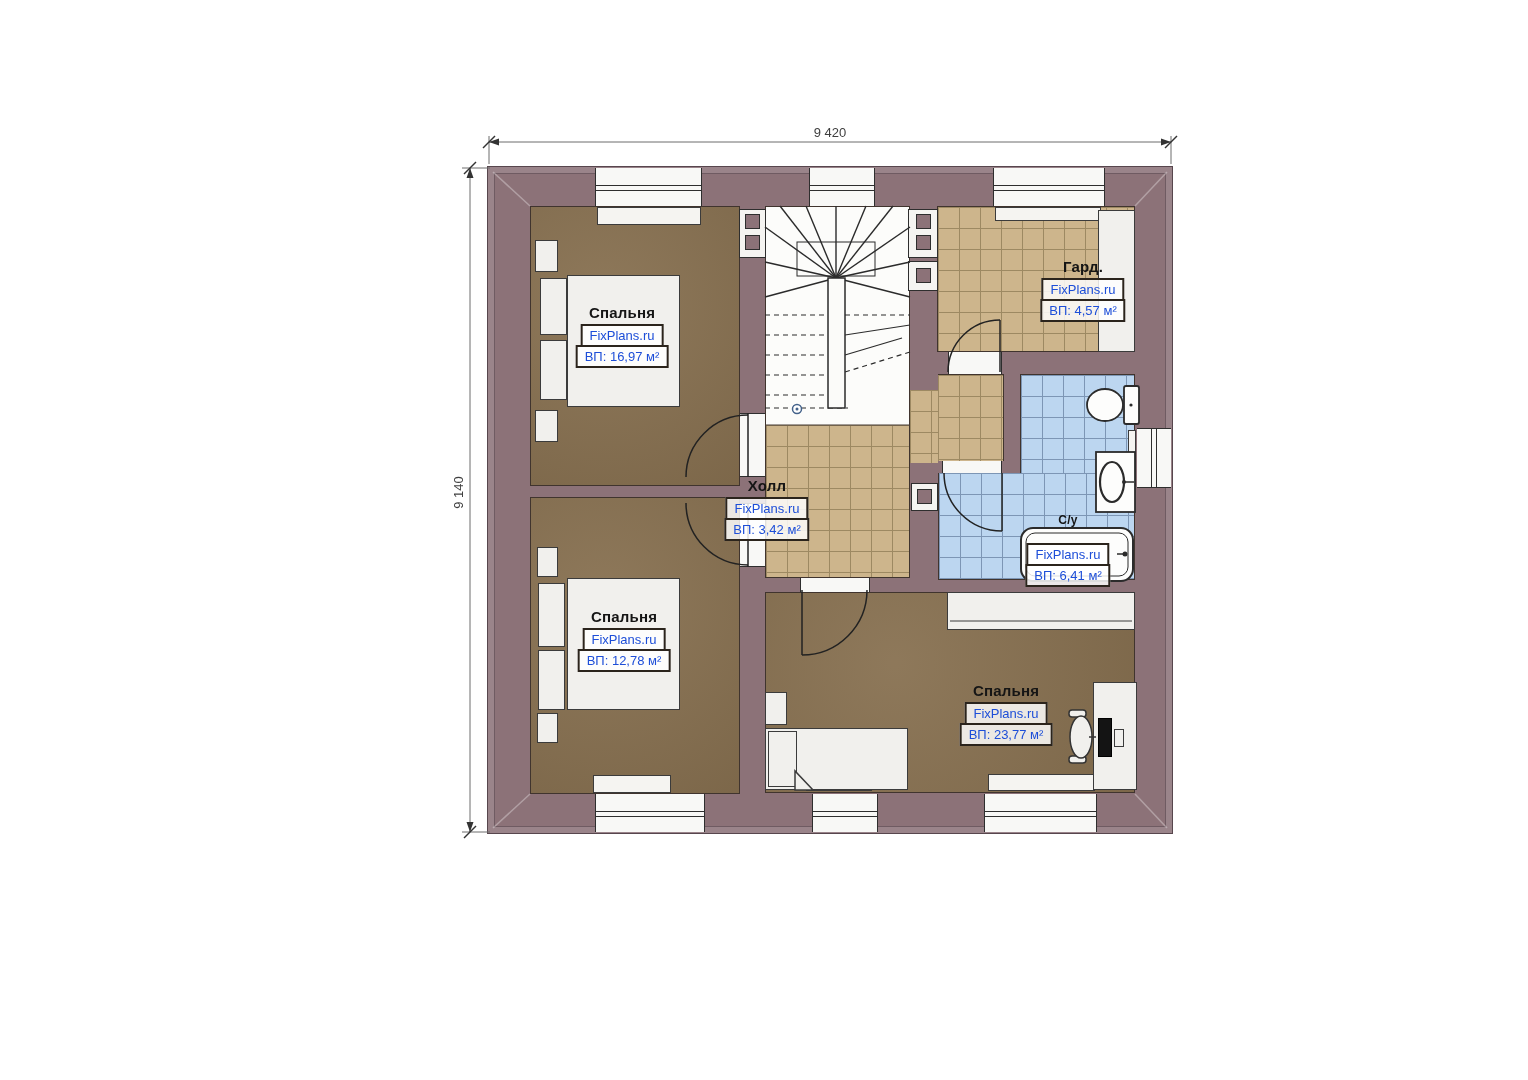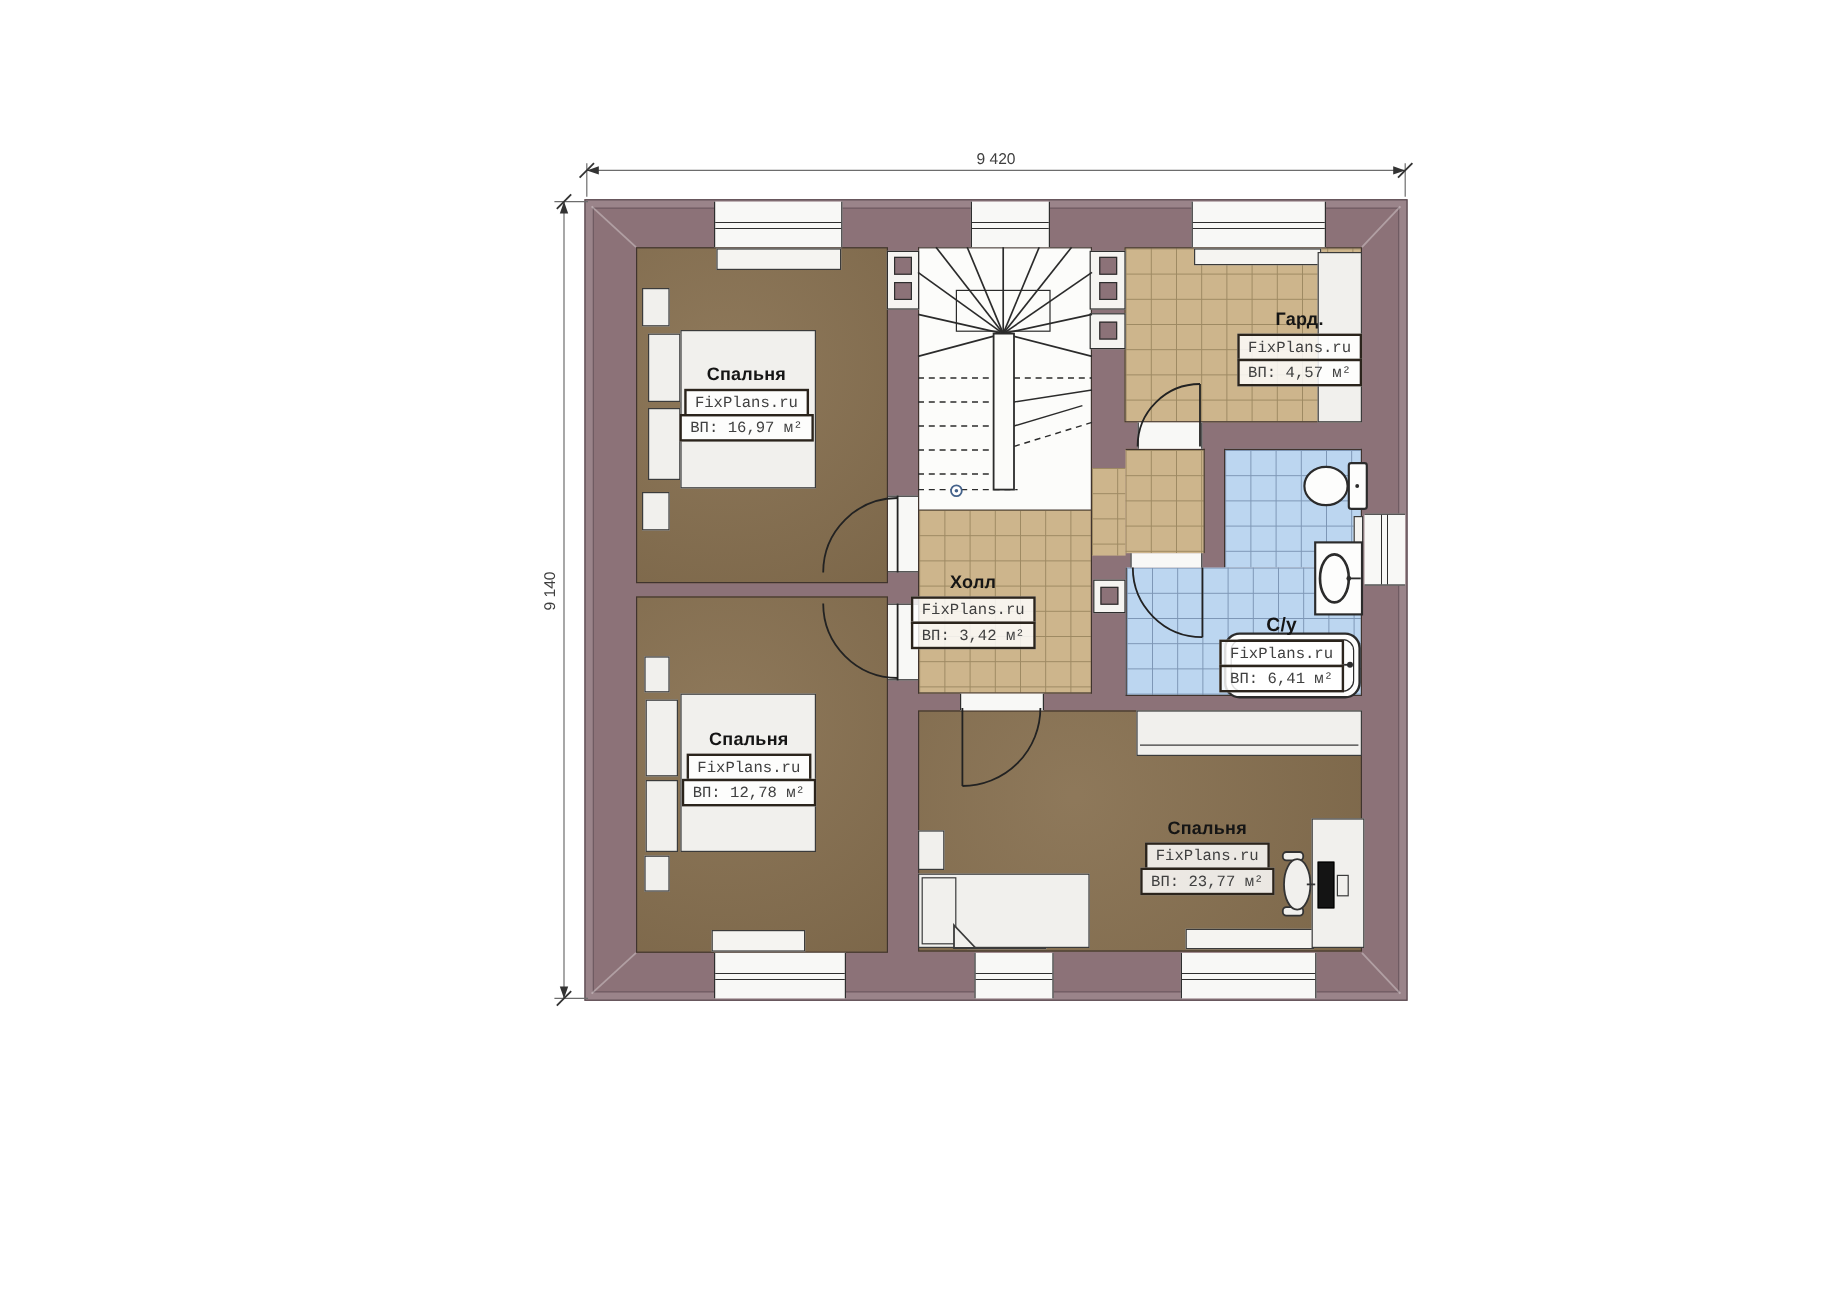--- a/index.html
+++ b/index.html
@@ -20,22 +20,22 @@
   .jamb-v{background:#f8f8f6;border-top:1px solid #2e2e2e;border-bottom:1px solid #2e2e2e;box-sizing:border-box;}
   .jamb-h{background:#f8f8f6;border-left:1px solid #2e2e2e;border-right:1px solid #2e2e2e;box-sizing:border-box;}
   .post{background:#f5f4f1;border:1px solid #2e2e2e;box-sizing:border-box;}
   .sq{position:absolute;width:15px;height:15px;background:#8c7278;border:1px solid #2e2e2e;box-sizing:border-box;}
   .furn{background:#f1f0ed;border:1.5px solid #3b3b3b;box-sizing:border-box;}
   .radiator{background:#f5f4f1;border:1px solid #3b3b3b;box-sizing:border-box;}
   .dark{background:#141414;border:1px solid #000;box-sizing:border-box;}
   
   .room-label{position:absolute;display:flex;flex-direction:column;align-items:center;transform:translateX(-50%);z-index:6;}
   .room-name{font-weight:bold;font-size:15px;color:#151515;margin-bottom:3px;letter-spacing:.2px;white-space:nowrap;}
-  .room-name.small{font-size:16px;margin-bottom:2px;}
-  .label-box{border:2px solid #2b241c;background:rgba(255,255,255,.84);font-size:13px;color:#404040;padding:1px 7px;white-space:nowrap;line-height:17px;font-family:Liberation Mono, monospace;}
+  .room-name.small{font-size:12px;margin-bottom:16px;}
+  .label-box{border:2px solid #2b241c;background:rgba(255,255,255,.84);font-size:13px;color:#1d4ed8;padding:1px 7px;white-space:nowrap;line-height:17px;}
   .label-box.area{margin-top:-2px;}
   .dim-text{position:absolute;font-size:13px;color:#3f3f3f;background:#ffffff;text-align:center;z-index:7;}
   svg.overlay{position:absolute;left:0;top:0;z-index:5;pointer-events:none;}
   .z2{z-index:2}.z3{z-index:3}.z4{z-index:4}
 </style>
 </head>
 <body>
 
 <div id="stage">
 
@@ -230,21 +230,21 @@
     <div class="label-box">FixPlans.ru</div>
     <div class="label-box area">ВП: 12,78 м²</div>
   </div>
 
   <div class="room-label" style="left:1006px;top:682px;">
     <div class="room-name">Спальня</div>
     <div class="label-box">FixPlans.ru</div>
     <div class="label-box area">ВП: 23,77 м²</div>
   </div>
 
-  <div class="room-label" style="left:811px;top:477px;">
+  <div class="room-label" style="left:767px;top:477px;">
     <div class="room-name">Холл</div>
     <div class="label-box">FixPlans.ru</div>
     <div class="label-box area">ВП: 3,42 м²</div>
   </div>
 
   <div class="room-label" style="left:1083px;top:258px;">
     <div class="room-name">Гард.</div>
     <div class="label-box">FixPlans.ru</div>
     <div class="label-box area">ВП: 4,57 м²</div>
   </div>

